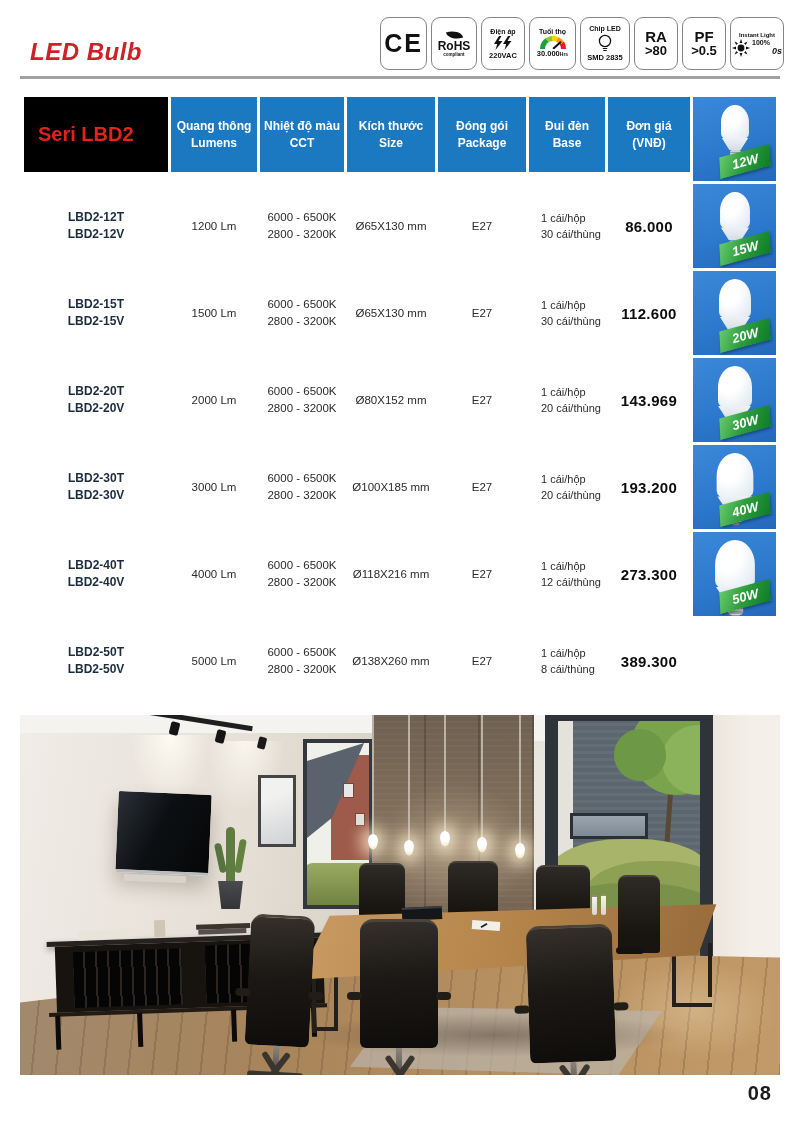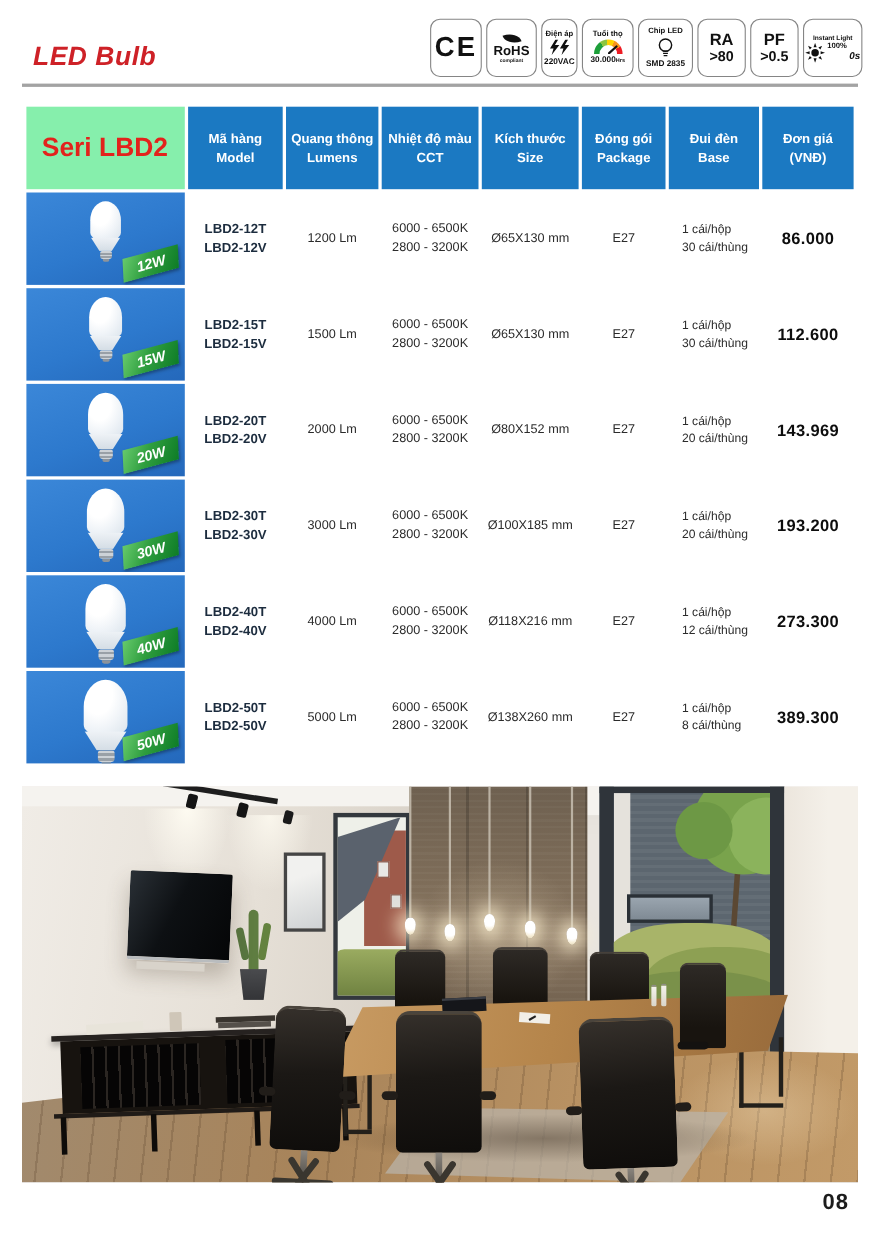--- a/index.html
+++ b/index.html
@@ -17,21 +17,21 @@
          display:flex;flex-direction:column;align-items:center;justify-content:center;
          padding:1px 2px;box-sizing:border-box;color:#111;}
   .badge .t-label{font-size:7px;font-weight:bold;line-height:8px;}
   .badge .t-val{font-size:7.5px;font-weight:bold;line-height:9px;}
   .b-ce{width:47px;font-size:25px;font-weight:bold;letter-spacing:2px;}
   .b-rohs{width:46px;}
   .rohs-word{font-size:12px;font-weight:bold;line-height:11px;}
   .rohs-sub{font-size:4.5px;font-weight:bold;}
   .leaf{width:15px;height:10px;background:#111;border-radius:0 100% 0 100%;
         transform:rotate(-18deg);margin-bottom:1px;}
-  .b-volt{width:33px;}
+  .b-volt{width:44px;}
   .b-life{width:47px;}
   .gauge{width:26px;height:13px;border-radius:26px 26px 0 0;position:relative;overflow:hidden;
      background:conic-gradient(from 270deg at 50% 100%, #1d9f3a 0 55deg,#8bc53f 55deg 85deg,#ffd400 85deg 115deg,#f7941d 115deg 148deg,#ed1c24 148deg 180deg);}
   .gauge-hole{position:absolute;left:5px;top:5px;width:16px;height:8px;
      border-radius:16px 16px 0 0;background:#fff;}
   .needle{position:absolute;left:12px;bottom:0;width:2px;height:11px;background:#111;
      transform:rotate(48deg);transform-origin:bottom center;border-radius:1px;}
   .b-chip{width:50px;}
   .b-ra,.b-pf{width:44px;}
   .big2{font-size:15px;font-weight:bold;line-height:15px;}
@@ -42,22 +42,22 @@
   .inst-100{font-size:7px;font-weight:bold;}
   .inst-0s{font-size:9px;font-weight:bold;font-style:italic;margin-left:20px;}
 
   
   .tbl{left:24px;top:97px;width:752px;display:grid;
        grid-template-columns:144px 86px 84px 88px 88px 76px 82px 1fr;
        gap:3px;}
   .hcell{background:#1b79c2;color:#fff;height:75px;display:flex;flex-direction:column;
          justify-content:center;align-items:center;gap:4px;text-align:center;}
   .hcell .h1,.hcell .h2{font-size:12px;font-weight:bold;line-height:13px;}
-  .series-cell{background:#86efac;height:75px;display:flex;align-items:center;
-         padding-left:14px;box-sizing:border-box;color:#e3221c;font-size:24px;font-weight:bold;}
+  .series-cell{background:#000000;height:75px;display:flex;align-items:center;
+         padding-left:14px;box-sizing:border-box;color:#e3221c;font-size:20px;font-weight:bold;}
   .cell{height:84px;display:flex;flex-direction:column;justify-content:center;
         align-items:center;text-align:center;font-size:11.5px;color:#2b2b2b;line-height:17px;}
   .c-model{font-weight:bold;color:#1c2c3e;font-size:12px;}
   .c-pack{align-items:flex-start;padding-left:12px;box-sizing:border-box;
           font-size:11px;line-height:16px;text-align:left;}
   .c-price{font-weight:bold;color:#0d0d0d;font-size:15px;letter-spacing:.3px;}
 
   .tile{height:84px;background:linear-gradient(160deg,#3b87d8 0%,#2d79cd 55%,#2468bb 100%);
         position:relative;overflow:hidden;display:flex;align-items:flex-start;justify-content:center;}
   .bulb{display:flex;flex-direction:column;align-items:center;margin-top:8px;
@@ -163,24 +163,20 @@
         <span class="inst-0s">0s</span>
       </div>
     </div>
   </div>
 </div>
 
 <div class="abs tbl">
 
   <div class="series-cell">Seri LBD2</div>
   <div class="hcell">
-      <span class="h1">Mã hàng</span>
-      <span class="h2">Model</span>
-    </div>
-  <div class="hcell">
       <span class="h1">Quang thông</span>
       <span class="h2">Lumens</span>
     </div>
   <div class="hcell">
       <span class="h1">Nhiệt độ màu</span>
       <span class="h2">CCT</span>
     </div>
   <div class="hcell">
       <span class="h1">Kích thước</span>
       <span class="h2">Size</span>

